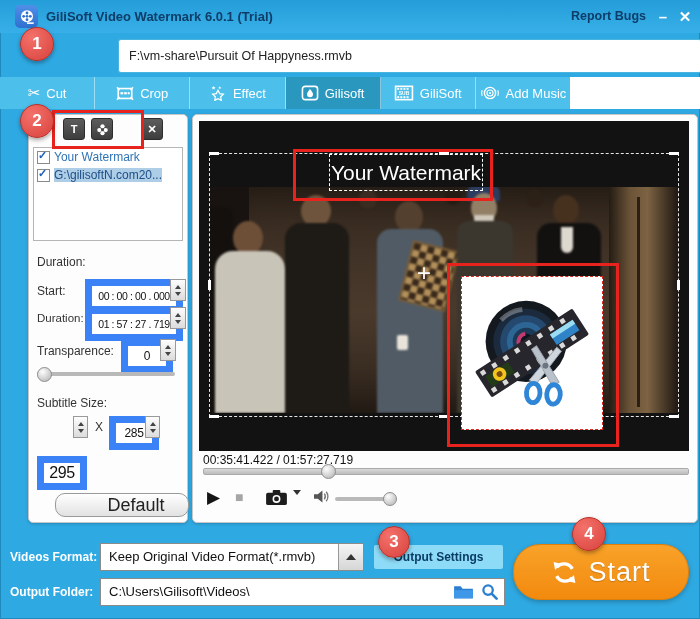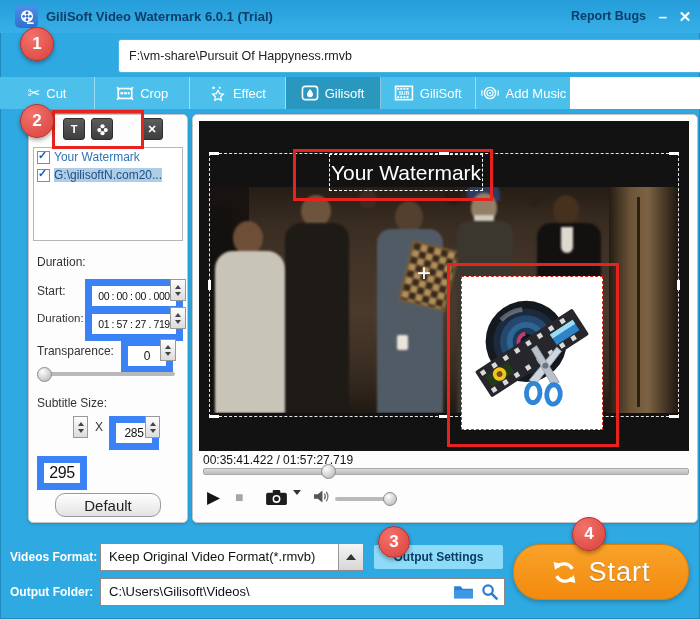--- a/index.html
+++ b/index.html
@@ -53,22 +53,22 @@
   .field{position:absolute;background:#fff;border:7px solid #3b82f6;display:flex;align-items:center;
          justify-content:center;font-size:10.5px;letter-spacing:-0.4px;color:#111;cursor:text;}
   .spinner{position:absolute;width:14px;background:linear-gradient(#fdfdfd,#dcdcdc);border:1px solid #999;
            display:flex;flex-direction:column;align-items:center;justify-content:center;cursor:pointer;}
   .spin-up,.spin-down{width:0;height:0;border-left:3px solid transparent;border-right:3px solid transparent;margin:1.5px 0;}
   .spin-up{border-bottom:4px solid #444;} .spin-down{border-top:4px solid #444;}
   .track{position:absolute;background:#b9b9b9;border-radius:2px;}
   .thumb{position:absolute;border-radius:50%;background:radial-gradient(circle at 35% 30%,#fdfdfd,#b0b0b0);
          border:1px solid #8d8d8d;cursor:pointer;}
   .default-btn{position:absolute;left:26px;top:378px;width:104px;height:22px;border-radius:10px;
-               background:linear-gradient(#ffffff,#e2e2e2);border:1px solid #9a9a9a;font-size:15px;color:#222;
-               display:flex;align-items:center;justify-content:center;cursor:pointer;}
+               background:linear-gradient(#ffffff,#e2e2e2);border:1px solid #9a9a9a;font-size:18px;color:#222;
+               display:flex;align-items:center;justify-content:center;cursor:pointer;padding-left:28px;}
 
   
   .red-box{position:absolute;border:3px solid #e8221c;z-index:40;pointer-events:none;}
   .badge{position:absolute;width:32px;height:32px;border-radius:50%;
          background:radial-gradient(circle at 35% 30%,#f4716b,#d8423c);border:1px solid #b93029;
          color:#fff;font-weight:bold;font-size:17px;display:flex;align-items:center;justify-content:center;
          box-shadow:0 2px 4px rgba(0,0,0,.35);z-index:50;}
 
   
   #video{position:absolute;left:6px;top:6px;width:490px;height:330px;background:#121212;overflow:hidden;}

